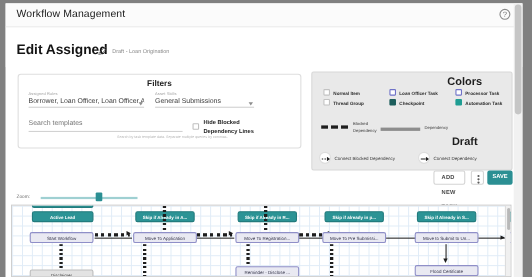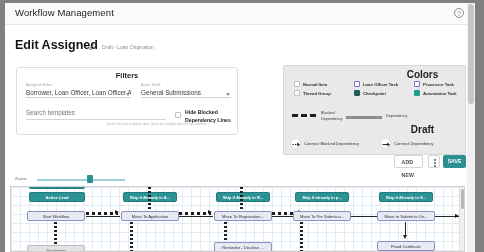--- a/index.html
+++ b/index.html
@@ -17,21 +17,21 @@
   .titlebar .title { position:absolute; left:10px; top:4px; font-size:9.5px; font-weight:normal; color:#1b1b1b; letter-spacing:.1px; }
   .help-icon { position:absolute; right:11px; top:5px; width:10px; height:10px; border-radius:50%; border:1px solid #8a8a8a; color:#7c7c7c; font-size:7px; line-height:9px; text-align:center; }
 
   
   .pagehead { position:absolute; left:0; top:22px; width:100%; height:36px; background:#fff; }
   .pagehead .h1 { position:absolute; left:10px; top:13px; font-size:12.5px; font-weight:bold; color:#141414; }
   .pencil { position:absolute; left:84px; top:17px; width:9px; height:9px; }
   .pagehead .sub { position:absolute; left:97px; top:19px; font-size:5px; color:#8c8c8c; }
 
   
-  .filters { position:absolute; left:11px; top:64px; width:222px; height:68px;
+  .filters { position:absolute; left:11px; top:64px; width:258px; height:68px;
              background:#fff; border:1px solid #dedede; border-radius:3px; }
   .filters .ftitle { position:absolute; top:3px; left:0; width:100%; text-align:center; font-size:7.5px; font-weight:bold; color:#1d1d1d; }
   .field { position:absolute; }
   .field .lbl { font-size:3.6px; color:#a0a0a0; letter-spacing:.1px; }
   .field .val { font-size:6.3px; color:#3c3c3c; margin-top:2px; white-space:nowrap; overflow:hidden; }
   .field .line { position:absolute; left:0; bottom:0; width:100%; height:1px; background:#d2d2d2; }
   .caret { position:absolute; right:1px; bottom:2px; width:0; height:0; border-left:2.6px solid transparent; border-right:2.6px solid transparent; border-top:3px solid #8e8e8e; }
 
   .f1 { left:9px; top:15px; width:105px; height:15px; }
   .f2 { left:124px; top:15px; width:90px; height:15px; }

